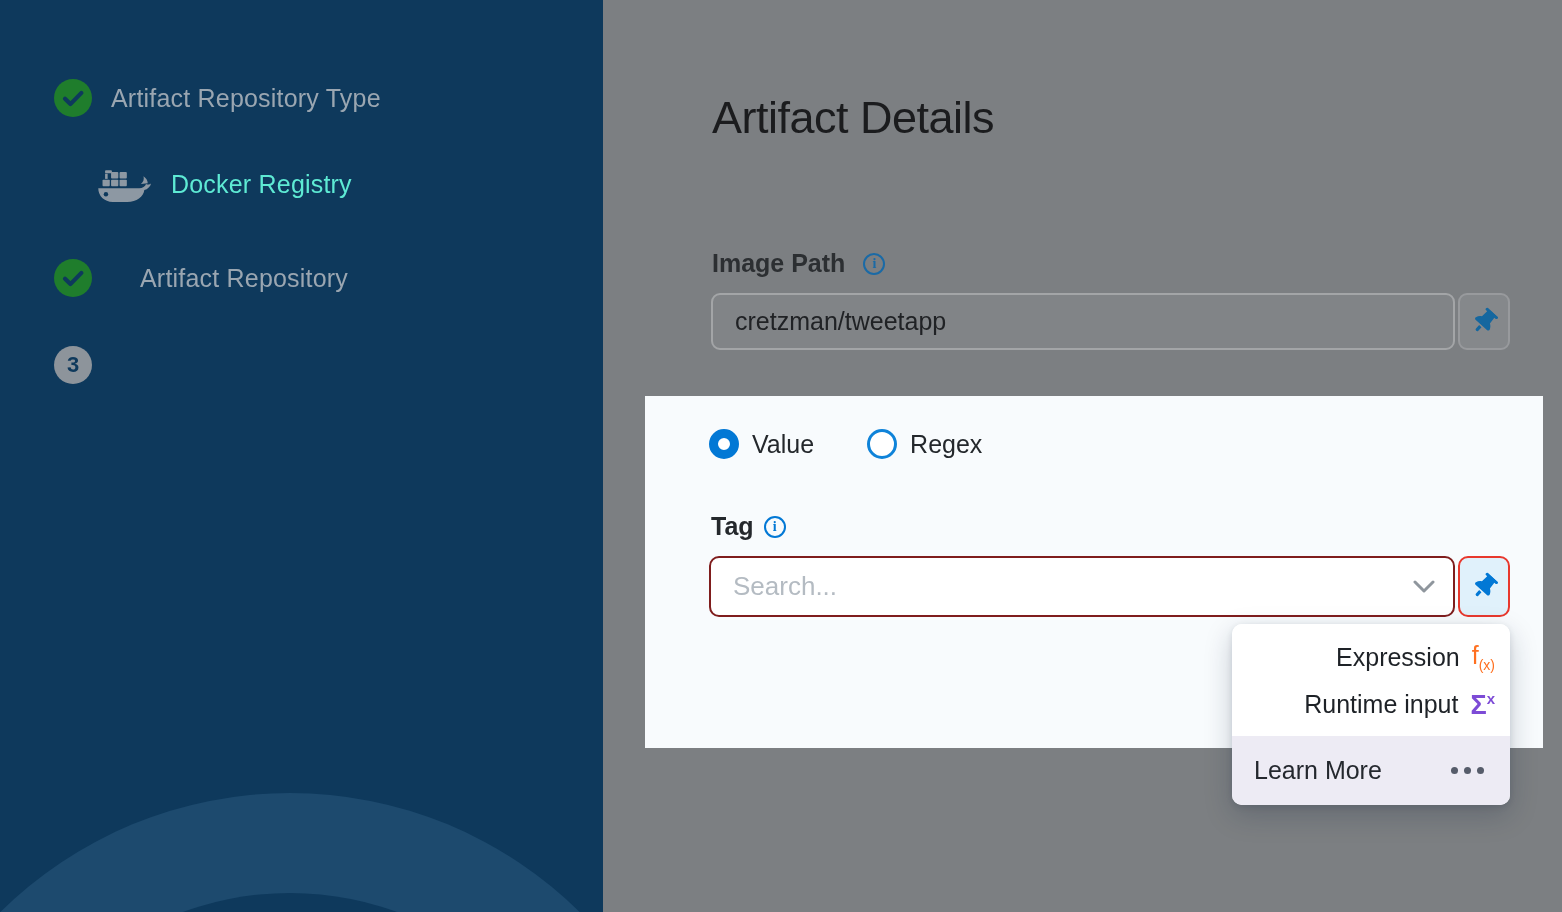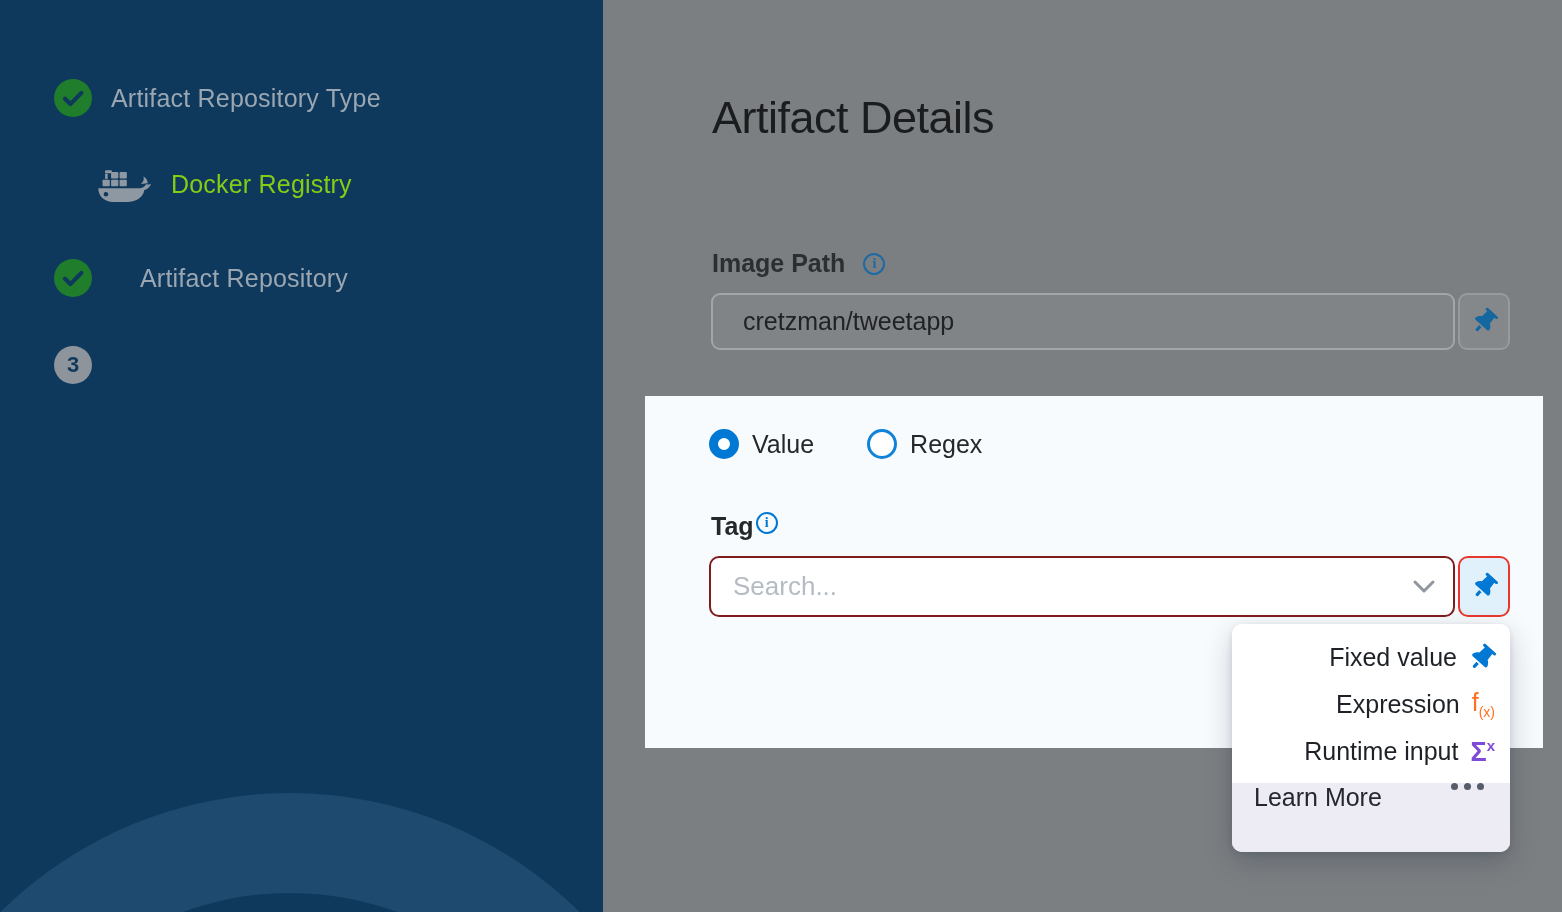--- a/index.html
+++ b/index.html
@@ -12,21 +12,21 @@
     position: absolute; left: 0; top: 0; width: 675px; height: 912px;
     background: #0e395c; border-right: 3px solid #eab308; overflow: hidden;
   }
   .sidebar-arc { position: absolute; left: 0; top: 0; width: 600px; height: 912px; pointer-events: none; }
   .step-row { position: absolute; display: flex; align-items: center; gap: 19px; height: 44px; }
   .step-row-1 { left: 54px; top: 76px; }
   .step-row-2 { left: 94px; top: 162px; }
   .step-row-3 { left: 54px; top: 256px; gap: 48px; }
   .step-row-4 { left: 54px; top: 343px; }
   .step-label { font-size: 25px; font-weight: 500; color: #9aa6b1; letter-spacing: .2px; }
-  .step-label.sub { color: #84cc16; }
+  .step-label.sub { color: #5eead4; }
   .step-label.current { color: #b7c0c9; font-weight: 700; }
   .check-circle { width: 38px; height: 38px; flex: 0 0 38px; }
   .num-badge {
     width: 38px; height: 38px; flex: 0 0 38px; border-radius: 50%;
     background: #8d949b; color: #0e395c; font-size: 22px; font-weight: 700;
     display: flex; align-items: center; justify-content: center;
   }
   .docker-icon { width: 58px; height: 46px; flex: 0 0 58px; }
 
   
@@ -38,21 +38,21 @@
   .field-label-row { position: absolute; display: flex; align-items: center; gap: 18px; }
   .image-path-label-row { left: 109px; top: 249px; }
   .field-label { font-size: 25px; font-weight: 600; color: #2c2f32; }
   .info-icon { width: 22px; height: 22px; border-radius: 50%; border: 2px solid; display: flex; align-items: center; justify-content: center; font-size: 14px; font-weight: 700; font-family: "Liberation Serif", serif; }
   .info-dim { color: #1a6aa6; border-color: #1a6aa6; }
   .info-bright { color: #0278d5; border-color: #0278d5; }
 
   .dim-input-wrap { position: absolute; left: 108px; top: 293px; display: flex; gap: 3px; }
   .dim-input {
     width: 744px; height: 57px; background: #818487; border: 2px solid #a3a5a7;
-    border-radius: 9px; font-size: 25px; color: #202225; padding: 0 30px;
+    border-radius: 9px; font-size: 25px; color: #202225; padding: 0 22px;
     font-family: "Liberation Sans", sans-serif; outline: none;
   }
   .dim-pin-btn {
     width: 52px; height: 57px; background: #85888b; border: 2px solid #989a9d;
     border-radius: 9px; display: flex; align-items: center; justify-content: center; cursor: pointer;
   }
   .pin-svg { width: 25px; height: 25px; transform: rotate(42deg); }
 
   
   .spot-panel {
@@ -61,21 +61,21 @@
   }
   .radio-row { position: absolute; left: 64px; top: 33px; display: flex; align-items: center; }
   .radio-outer {
     width: 30px; height: 30px; border-radius: 50%; background: #fff; cursor: pointer; flex: 0 0 30px;
   }
   .radio-outer.on { border: 9px solid #0278d5; }
   .radio-outer.off { border: 3px solid #0f83d9; }
   .radio-label { font-size: 25px; font-weight: 500; color: #24282c; margin-left: 13px; cursor: pointer; }
   .radio-gap { width: 53px; }
   .panel .field-label { color: #24282c; }
-  .tag-label-abs { position: absolute; left: 66px; top: 116px; display: flex; gap: 2px; }
+  .tag-label-abs { position: absolute; left: 66px; top: 116px; display: flex; align-items: center; gap: 10px; }
 
   .tag-input-wrap { position: absolute; left: 64px; top: 160px; display: flex; gap: 3px; }
   .tag-input-box { position: relative; }
   .tag-input {
     width: 746px; height: 61px; background: #ffffff; border: 2px solid #7f1d1d;
     border-radius: 10px; font-size: 26px; color: #30343a; padding: 0 60px 0 22px;
     font-family: "Liberation Sans", sans-serif; outline: none;
   }
   .tag-input::placeholder { color: #b4bbc2; opacity: 1; }
   .chevron-icon { position: absolute; right: 20px; top: 24px; width: 22px; height: 14px; cursor: pointer; }
@@ -95,21 +95,21 @@
     height: 47px; display: flex; align-items: center; justify-content: flex-end;
     gap: 12px; padding-right: 15px; cursor: pointer;
   }
   .menu-item-label { font-size: 25px; font-weight: 500; color: #1e2227; }
   .menu-pin { width: 26px; height: 26px; transform: rotate(42deg); }
   .sigma-glyph { color: #7d4bd6; font-size: 27px; font-weight: 700; line-height: 1; }
   .sigma-glyph sup { font-size: 15px; font-weight: 700; }
   .fx-glyph { color: #ff7020; font-size: 25px; font-weight: 500; line-height: 1; }
   .fx-glyph sub { font-size: 14px; }
   .menu-footer {
-    height: 69px; background: #edebf4; display: flex; align-items: flex-start;
+    height: 69px; background: #edebf4; display: flex; align-items: center;
     justify-content: space-between; padding: 0 26px 0 22px;
   }
   .learn-more { font-size: 25px; font-weight: 500; color: #24282e; cursor: pointer; }
   .dots { display: flex; gap: 6px; cursor: pointer; }
   .dots span { width: 7px; height: 7px; border-radius: 50%; background: #565c6a; display: block; }
 </style>
 </head>
 <body>
 
 <div class="stage">
@@ -204,26 +204,20 @@
         <svg class="pin-svg" viewBox="0 0 384 512">
           <path fill="#0278d5" d="M32 32C32 14.3 46.3 0 64 0H320c17.7 0 32 14.3 32 32s-14.3 32-32 32H290.5l11.4 148.2c36.7 19.9 65.7 53.2 79.5 94.7l1 3c3.3 9.8 1.6 20.5-4.4 28.8s-15.7 13.3-26 13.3H32c-10.3 0-19.9-4.9-26-13.3s-7.7-19-4.4-28.8l1-3c13.8-41.5 42.8-74.8 79.5-94.7L93.5 64H64C46.3 64 32 49.7 32 32zM160 384h64v96c0 17.7-14.3 32-32 32s-32-14.3-32-32V384z"></path>
         </svg>
       </div>
     </div>
   </div>
 
   <div class="value-menu">
     <div class="menu-items">
       <div class="menu-item">
-        <span class="menu-item-label">Fixed value</span>
-        <svg class="menu-pin" viewBox="0 0 384 512">
-          <path fill="#0278d5" d="M32 32C32 14.3 46.3 0 64 0H320c17.7 0 32 14.3 32 32s-14.3 32-32 32H290.5l11.4 148.2c36.7 19.9 65.7 53.2 79.5 94.7l1 3c3.3 9.8 1.6 20.5-4.4 28.8s-15.7 13.3-26 13.3H32c-10.3 0-19.9-4.9-26-13.3s-7.7-19-4.4-28.8l1-3c13.8-41.5 42.8-74.8 79.5-94.7L93.5 64H64C46.3 64 32 49.7 32 32zM160 384h64v96c0 17.7-14.3 32-32 32s-32-14.3-32-32V384z"></path>
-        </svg>
-      </div>
-      <div class="menu-item">
         <span class="menu-item-label">Expression</span>
         <span class="fx-glyph"><span>f</span><sub>(x)</sub></span>
       </div>
       <div class="menu-item">
         <span class="menu-item-label">Runtime input</span>
         <span class="sigma-glyph"><span>Σ</span><sup>x</sup></span>
       </div>
     </div>
     <div class="menu-footer">
       <span class="learn-more">Learn More</span>

